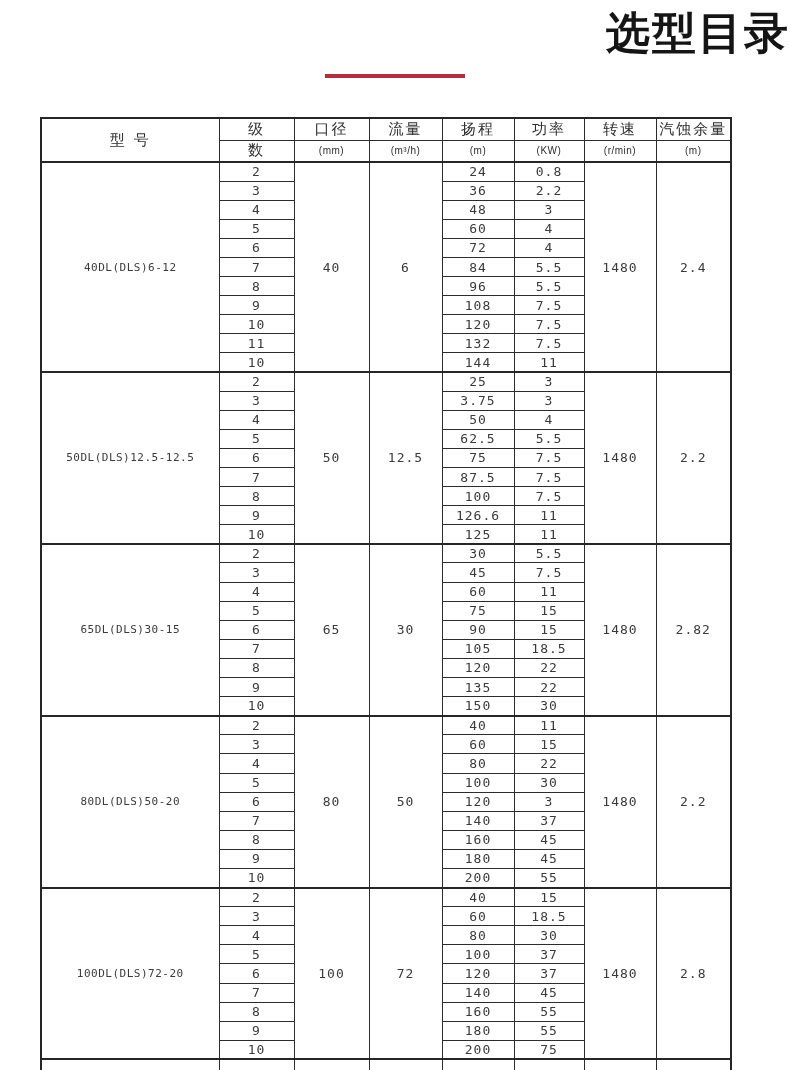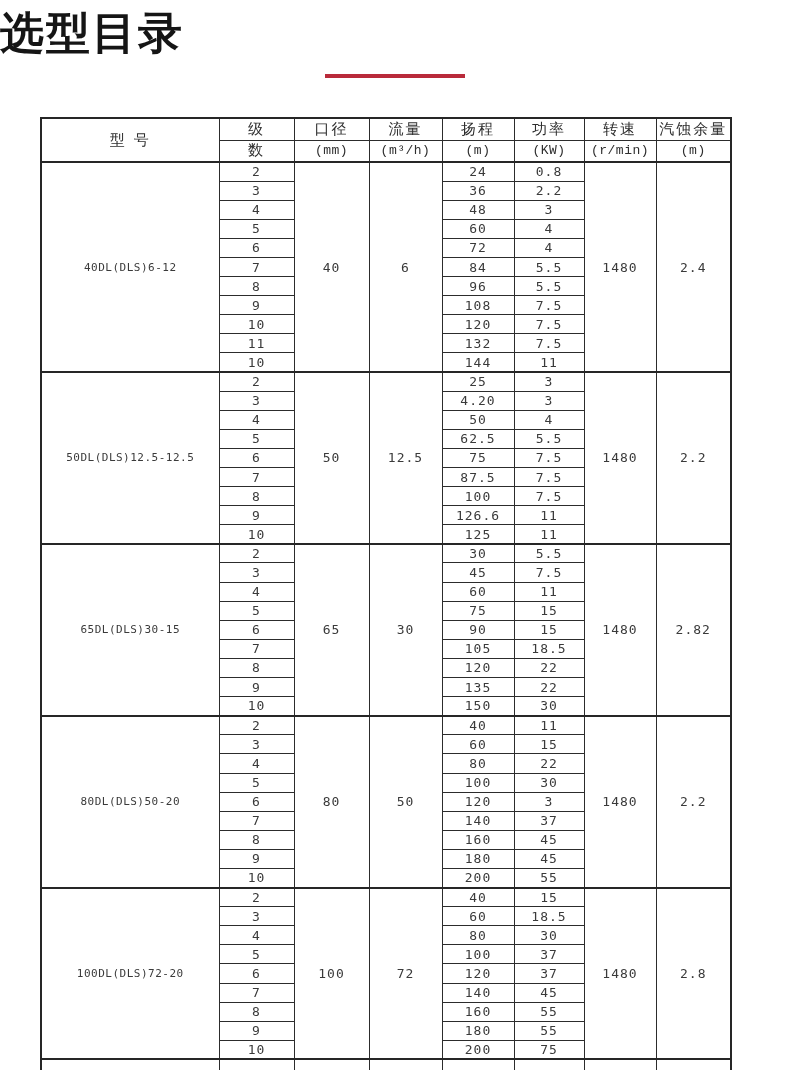--- a/index.html
+++ b/index.html
@@ -18,21 +18,21 @@
     width: 790px;
     height: 1070px;
     background: #ffffff;
   }
   .page-title {
     position: absolute;
     top: 4px;
     left: 0;
     width: 790px;
     margin: 0;
-    text-align: left;
+    text-align: right;
     font-size: 44px;
     line-height: 58px;
     font-weight: 700;
     color: #151515;
     letter-spacing: 2px;
     font-family: "DejaVu Sans", sans-serif;
   }
   .title-underline {
     position: absolute;
     top: 74px;
@@ -59,22 +59,22 @@
     white-space: nowrap;
   }
   .catalog thead tr { height: 22px; }
   .catalog thead th {
     font-weight: 400;
     font-size: 15px;
     color: #2e2e2e;
     letter-spacing: 2px;
   }
   .catalog thead th.unit {
-    font-family: Liberation Mono, monospace;
-    font-size: 13px;
+    font-family: Liberation Sans, sans-serif;
+    font-size: 10px;
     letter-spacing: 0.5px;
   }
   .catalog thead tr.head-bottom th { border-bottom: 2px solid #262626; }
   .catalog tbody tr { height: 19.1px; }
   .catalog tbody td {
     font-family: "DejaVu Sans Mono", monospace;
     font-size: 13px;
     color: #3a3a3a;
     letter-spacing: 1px;
   }
@@ -190,21 +190,21 @@
           <td>2</td>
           <td rowspan="9">50</td>
           <td rowspan="9">12.5</td>
           <td>25</td>
           <td>3</td>
           <td rowspan="9">1480</td>
           <td rowspan="9">2.2</td>
         </tr>
         <tr>
           <td>3</td>
-          <td>4.20</td>
+          <td>3.75</td>
           <td>3</td>
         </tr>
         <tr>
           <td>4</td>
           <td>50</td>
           <td>4</td>
         </tr>
         <tr>
           <td>5</td>
           <td>62.5</td>

